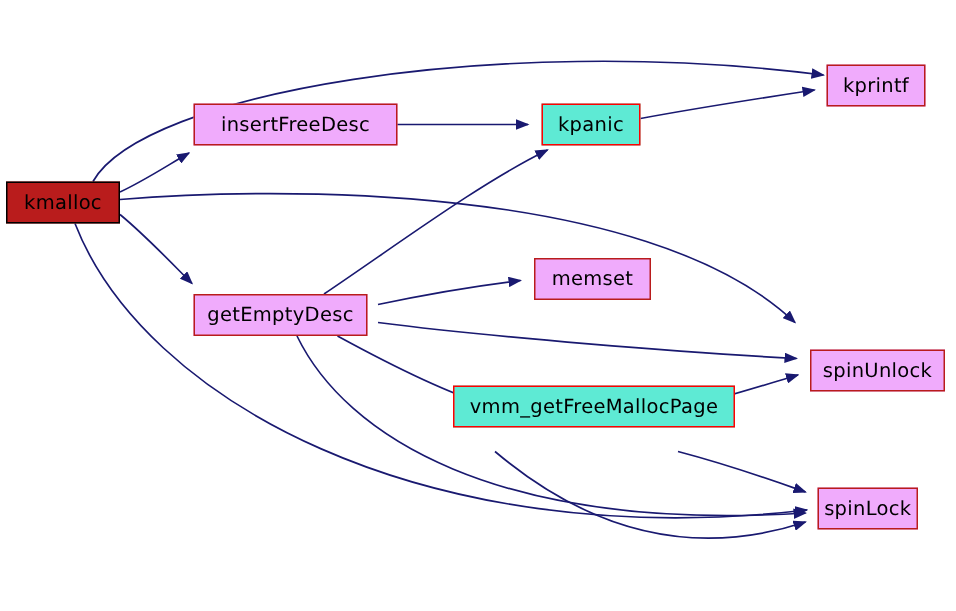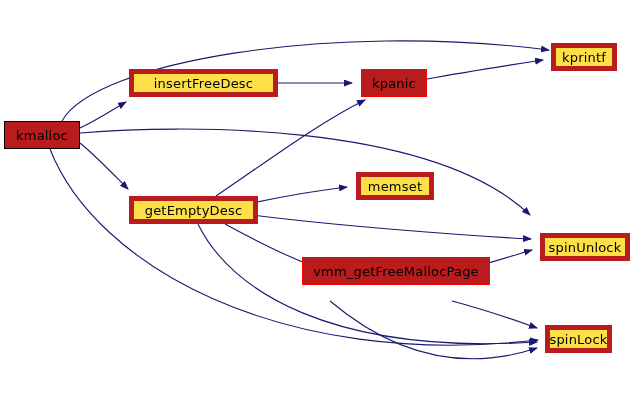--- a/index.html
+++ b/index.html
@@ -28,29 +28,29 @@
     display: flex;
     align-items: center;
     justify-content: center;
     font-size: 13px;
     color: #000000;
     white-space: nowrap;
     letter-spacing: 0.2px;
     z-index: 5;
   }
   .node.plain {
-    background: #fde047;
-    border: 5px solid #b91c1c;
+    background: #f0abfc;
+    border: 1px solid #b91c1c;
   }
   .node.current {
     background: #b91c1c;
     border: 1px solid #000000;
   }
   .node.highlight {
-    background: #b91c1c;
+    background: #5eead4;
     border: 1px solid #ff0000;
   }
 </style>
 </head>
 <body>
 
 <div id="canvas">
 
   <svg id="edge-layer" viewBox="0 0 637 407" xmlns="http://www.w3.org/2000/svg">
     <defs>
@@ -74,30 +74,30 @@
         <path d="M 452,273 C 487,264 515,255 532,250" fill="none" stroke="#191970" stroke-width="1.1" marker-end="url(#arrowhead)"></path>
         <path d="M 452,301 C 490,311 520,322 537,328" fill="none" stroke="#191970" stroke-width="1.1" marker-end="url(#arrowhead)"></path>
         <path d="M 330,301 C 400,360 470,370 537,348" fill="none" stroke="#191970" stroke-width="1.1" marker-end="url(#arrowhead)"></path>
       </g>
   </svg>
 
   <div id="nodes">
       <div class="node current" style="left: 4px; top: 121px; width: 76px; height: 28px;">
         <span>kmalloc</span>
       </div>
-      <div class="node plain" style="left: 129px; top: 69px; width: 149px; height: 28px;">
+      <div class="node plain" style="left: 129px; top: 69px; width: 136px; height: 28px;">
         <span>insertFreeDesc</span>
       </div>
       <div class="node highlight" style="left: 361px; top: 69px; width: 66px; height: 28px;">
         <span>kpanic</span>
       </div>
       <div class="node plain" style="left: 551px; top: 43px; width: 66px; height: 28px;">
         <span>kprintf</span>
       </div>
-      <div class="node plain" style="left: 129px; top: 196px; width: 129px; height: 28px;">
+      <div class="node plain" style="left: 129px; top: 196px; width: 116px; height: 28px;">
         <span>getEmptyDesc</span>
       </div>
       <div class="node plain" style="left: 356px; top: 172px; width: 78px; height: 28px; text-align: right;">
         <span>memset</span>
       </div>
       <div class="node plain" style="left: 540px; top: 221px; width: 90px; height: 28px; margin-top: 12px;">
         <span>spinUnlock</span>
       </div>
       <div class="node highlight" style="left: 302px; top: 257px; width: 188px; height: 28px;">
         <span>vmm_getFreeMallocPage</span>

